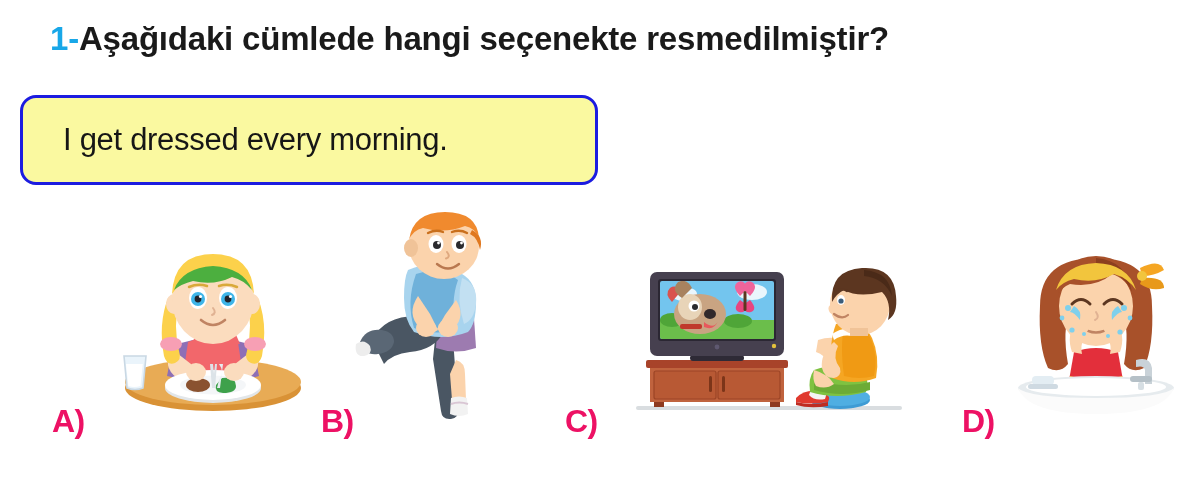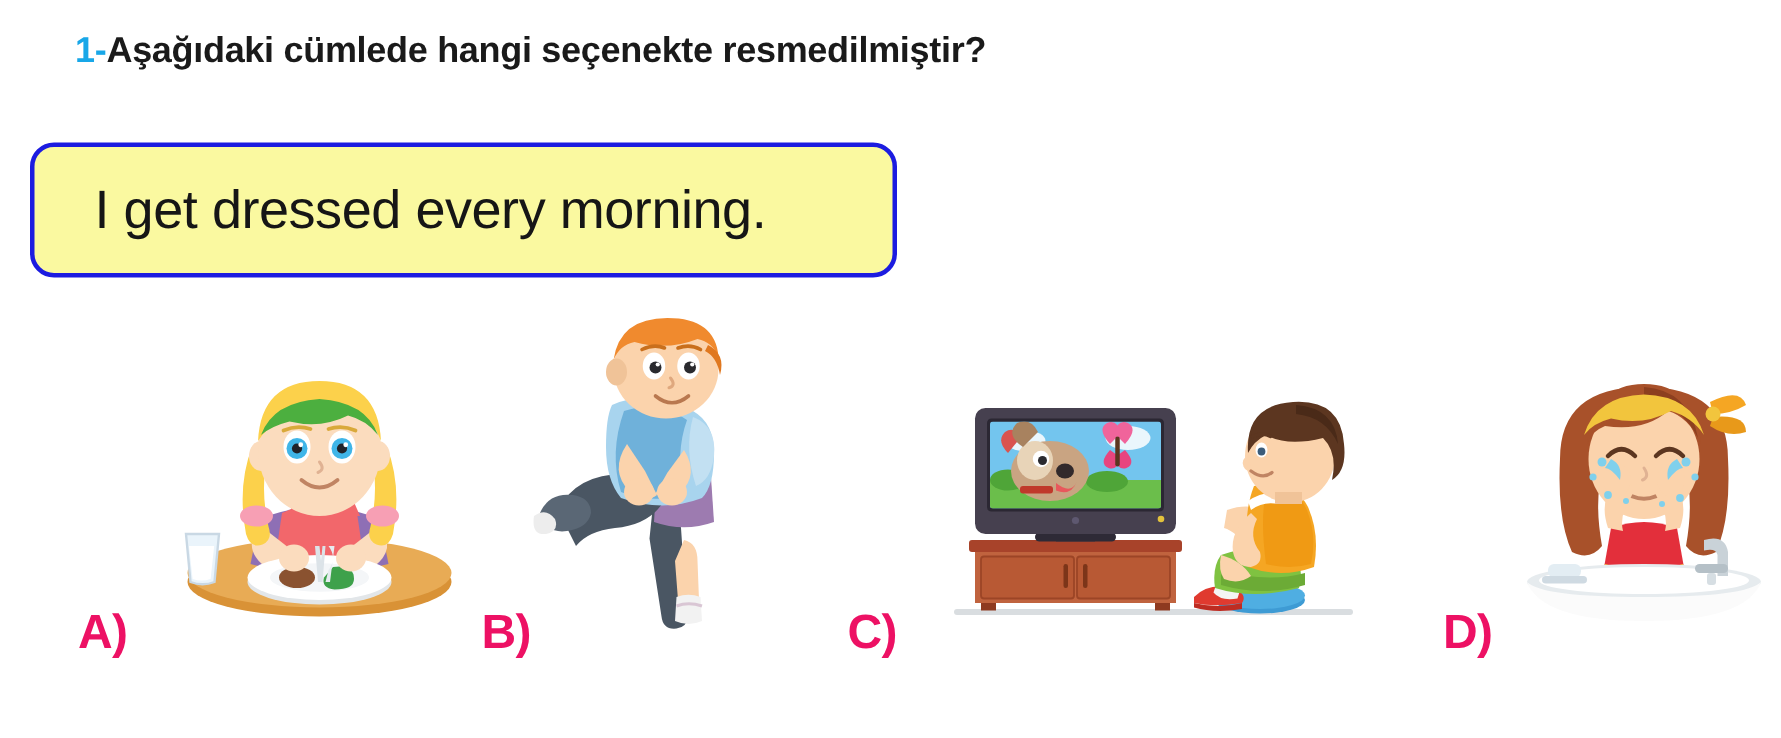--- a/index.html
+++ b/index.html
@@ -19,21 +19,21 @@
     left: 0; top: 0;
     width: 1187px;
     height: 492px;
     background: #ffffff;
   }
   
   #question-heading {
     position: absolute;
     left: 50px;
     top: 20px;
-    font-size: 24px;
+    font-size: 33px;
     font-weight: bold;
     color: #1a1a1a;
     letter-spacing: -0.2px;
     white-space: nowrap;
   }
   #question-heading .qnum {
     color: #18A7E8;
   }
   
   #sentence-box {
@@ -44,21 +44,21 @@
     height: 90px;
     box-sizing: border-box;
     background: #FAF9A0;
     border: 3px solid #1C1CE0;
     border-radius: 16px;
     display: flex;
     align-items: center;
   }
   #sentence-text {
     padding-left: 40px;
-    font-size: 36px;
+    font-size: 31px;
     color: #161616;
     letter-spacing: -0.3px;
     white-space: nowrap;
   }
   
   .option-label {
     position: absolute;
     font-size: 32px;
     font-weight: bold;
     color: #ED1164;

